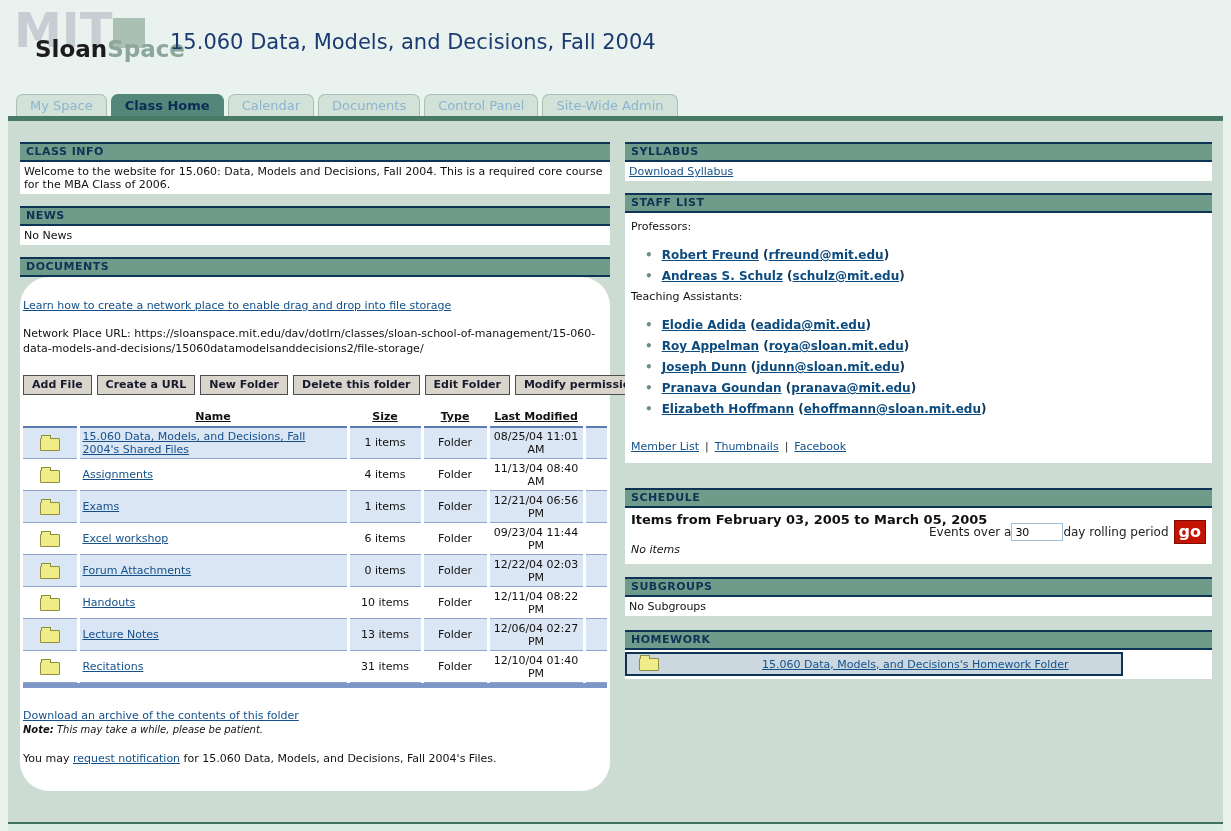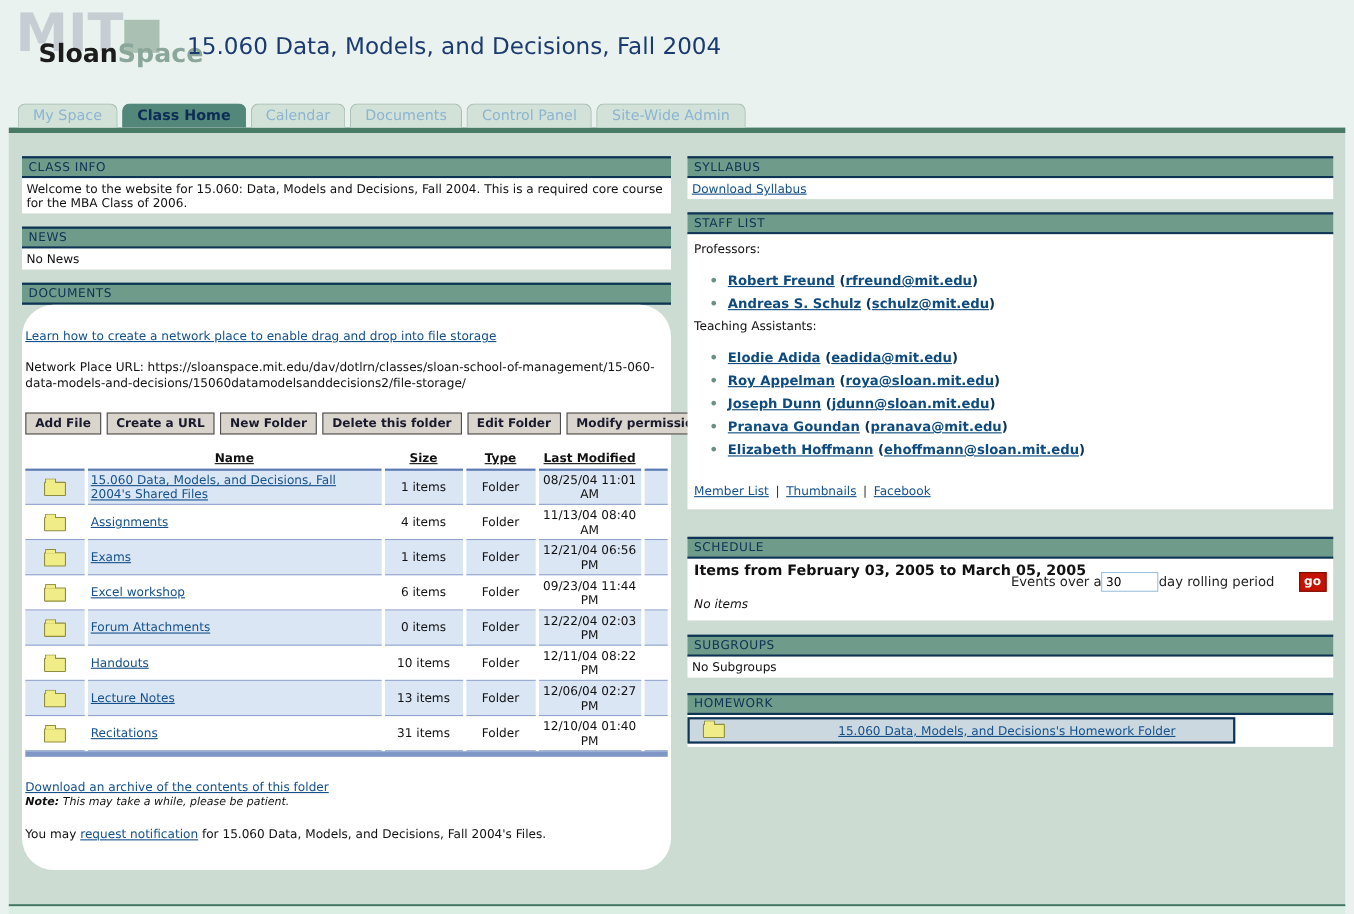--- a/index.html
+++ b/index.html
@@ -22,21 +22,21 @@
          background:#d3e2d8; color:#8cb4cf; border:1px solid #a9bfb3; border-bottom:none; white-space:nowrap; }
   .tab.active { background:#53877a; color:#0c2c55; font-weight:bold; border-color:#53877a; }
   .tab-strip { height:5px; background:#497a66; margin:0 8px; }
 
   
   .content { background:#cddcd2; margin:0 8px; min-height:701px; padding:21px 11px 0 12px; display:flex; gap:15px; }
   .col-left  { width:590px; }
   .col-right { width:587px; }
 
   .section-bar { background:#6f9b8a; border-top:2px solid #0d3355; border-bottom:2px solid #0d3355;
-                 color:#0d3355; font-weight:normal; font-size:11px; letter-spacing:.5px; padding:1px 6px 2px; }
+                 color:#0d3355; font-weight:bold; font-size:11px; letter-spacing:.5px; padding:1px 6px 2px; }
   .section-body { background:#ffffff; padding:3px 4px; }
   .gap12 { height:12px; } .gap13 { height:13px; } .gap14 { height:14px; } .gap25 { height:25px; }
 
   a { color:#14518b; text-decoration:underline; cursor:pointer; }
 
   
   .docs-body { background:#fff; padding:3px 3px 26px 3px;border-radius:29px; }
   .docs-link { display:inline-block; margin-top:19px; }
   .net-url { margin-top:15px; line-height:1.35; word-wrap:break-word; }
   .btn-row { margin-top:18px; display:flex; gap:5px; }
@@ -73,22 +73,22 @@
   ul.staff-list li::before { content:"•"; color:#6b8f80; margin-right:9px; font-size:12px; }
   ul.staff-list a { color:#0d4a7e; font-weight:bold; }
   .paren { font-weight:bold; color:#0d3355; }
   .member-links { margin-top:24px; }
   .member-links .sep { margin:0 6px; color:#333; }
 
   .sched-body { background:#fff; padding:4px 6px 8px; position:relative; min-height:52px; }
   .sched-range { font-size:13px; font-weight:bold; }
   .sched-ctrl { position:absolute; right:6px; top:12px; font-size:12px; color:#222; display:flex; align-items:center; }
   .sched-input { width:52px; height:18px; border:1px solid #9dc1dc; font-size:11px; padding:1px 3px; font-family:"DejaVu Sans", sans-serif; }
-  .go-btn { background:#c41303; color:#fff; font-weight:bold; font-size:11px; border:1px solid #7c0c00;
-            padding:1px 4px 2px; margin-left:22px; cursor:pointer; font-family:"DejaVu Sans", sans-serif; }
+  .go-btn { background:#c41303; color:#fff; font-weight:bold; font-size:16px; border:1px solid #7c0c00;
+            padding:1px 4px 2px; margin-left:5px; cursor:pointer; font-family:"DejaVu Sans", sans-serif; }
   .sched-empty { font-style:italic; margin-top:16px; }
 
   .hw-body { background:#fff; padding:2px 0 3px; }
   .hw-row { width:498px; background:#ccd8e0; border:2px solid #0d3355; height:24px; display:flex; align-items:center; }
   .hw-row .folder-icon { margin-left:12px; margin-top:0; }
   .hw-row a { margin-left:103px; }
 
   
   .footer-line { height:2px; background:#3f7360; margin:0 8px; }
   .footer-band { height:24px; background:#daeee4; margin:0 8px; }

